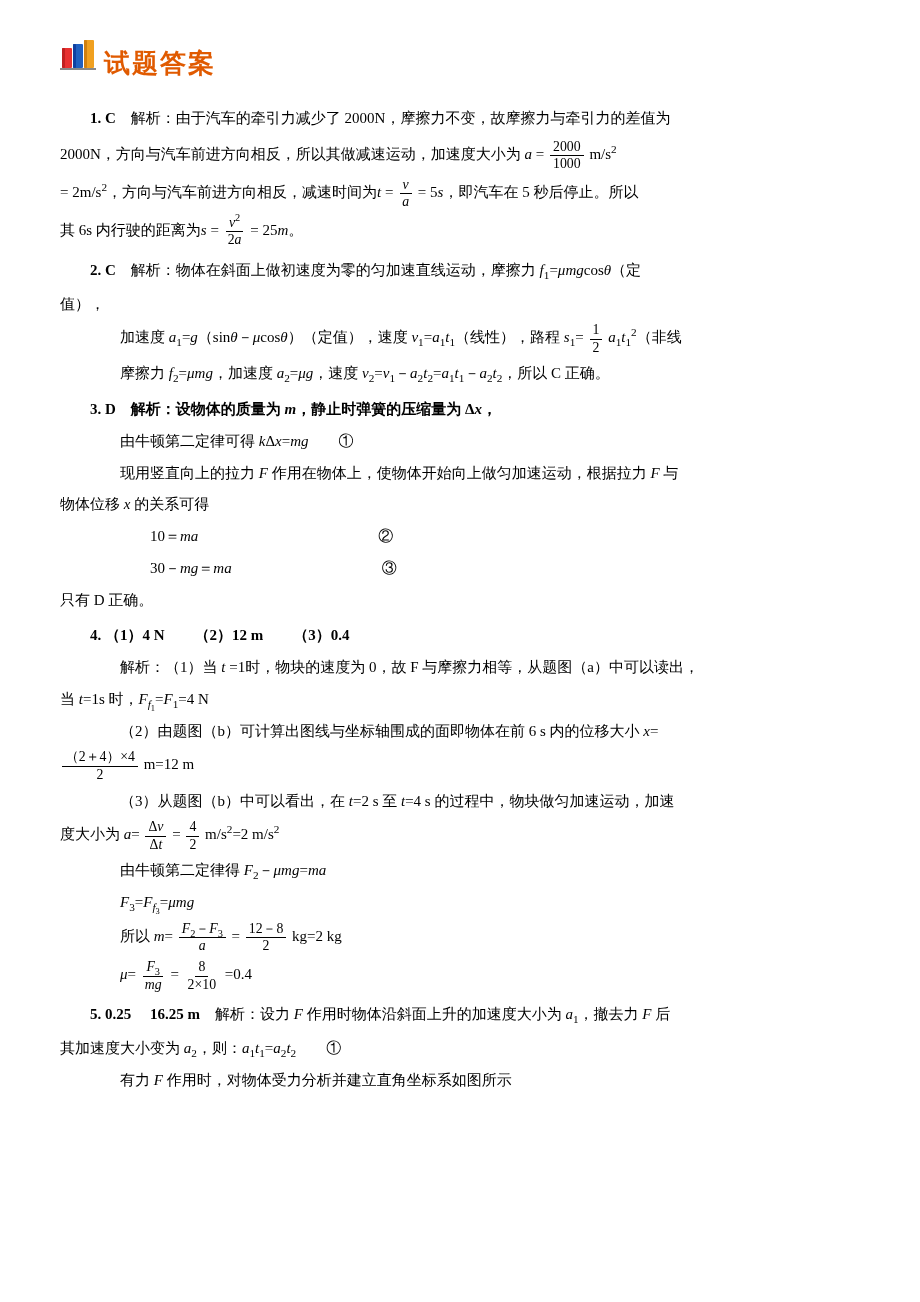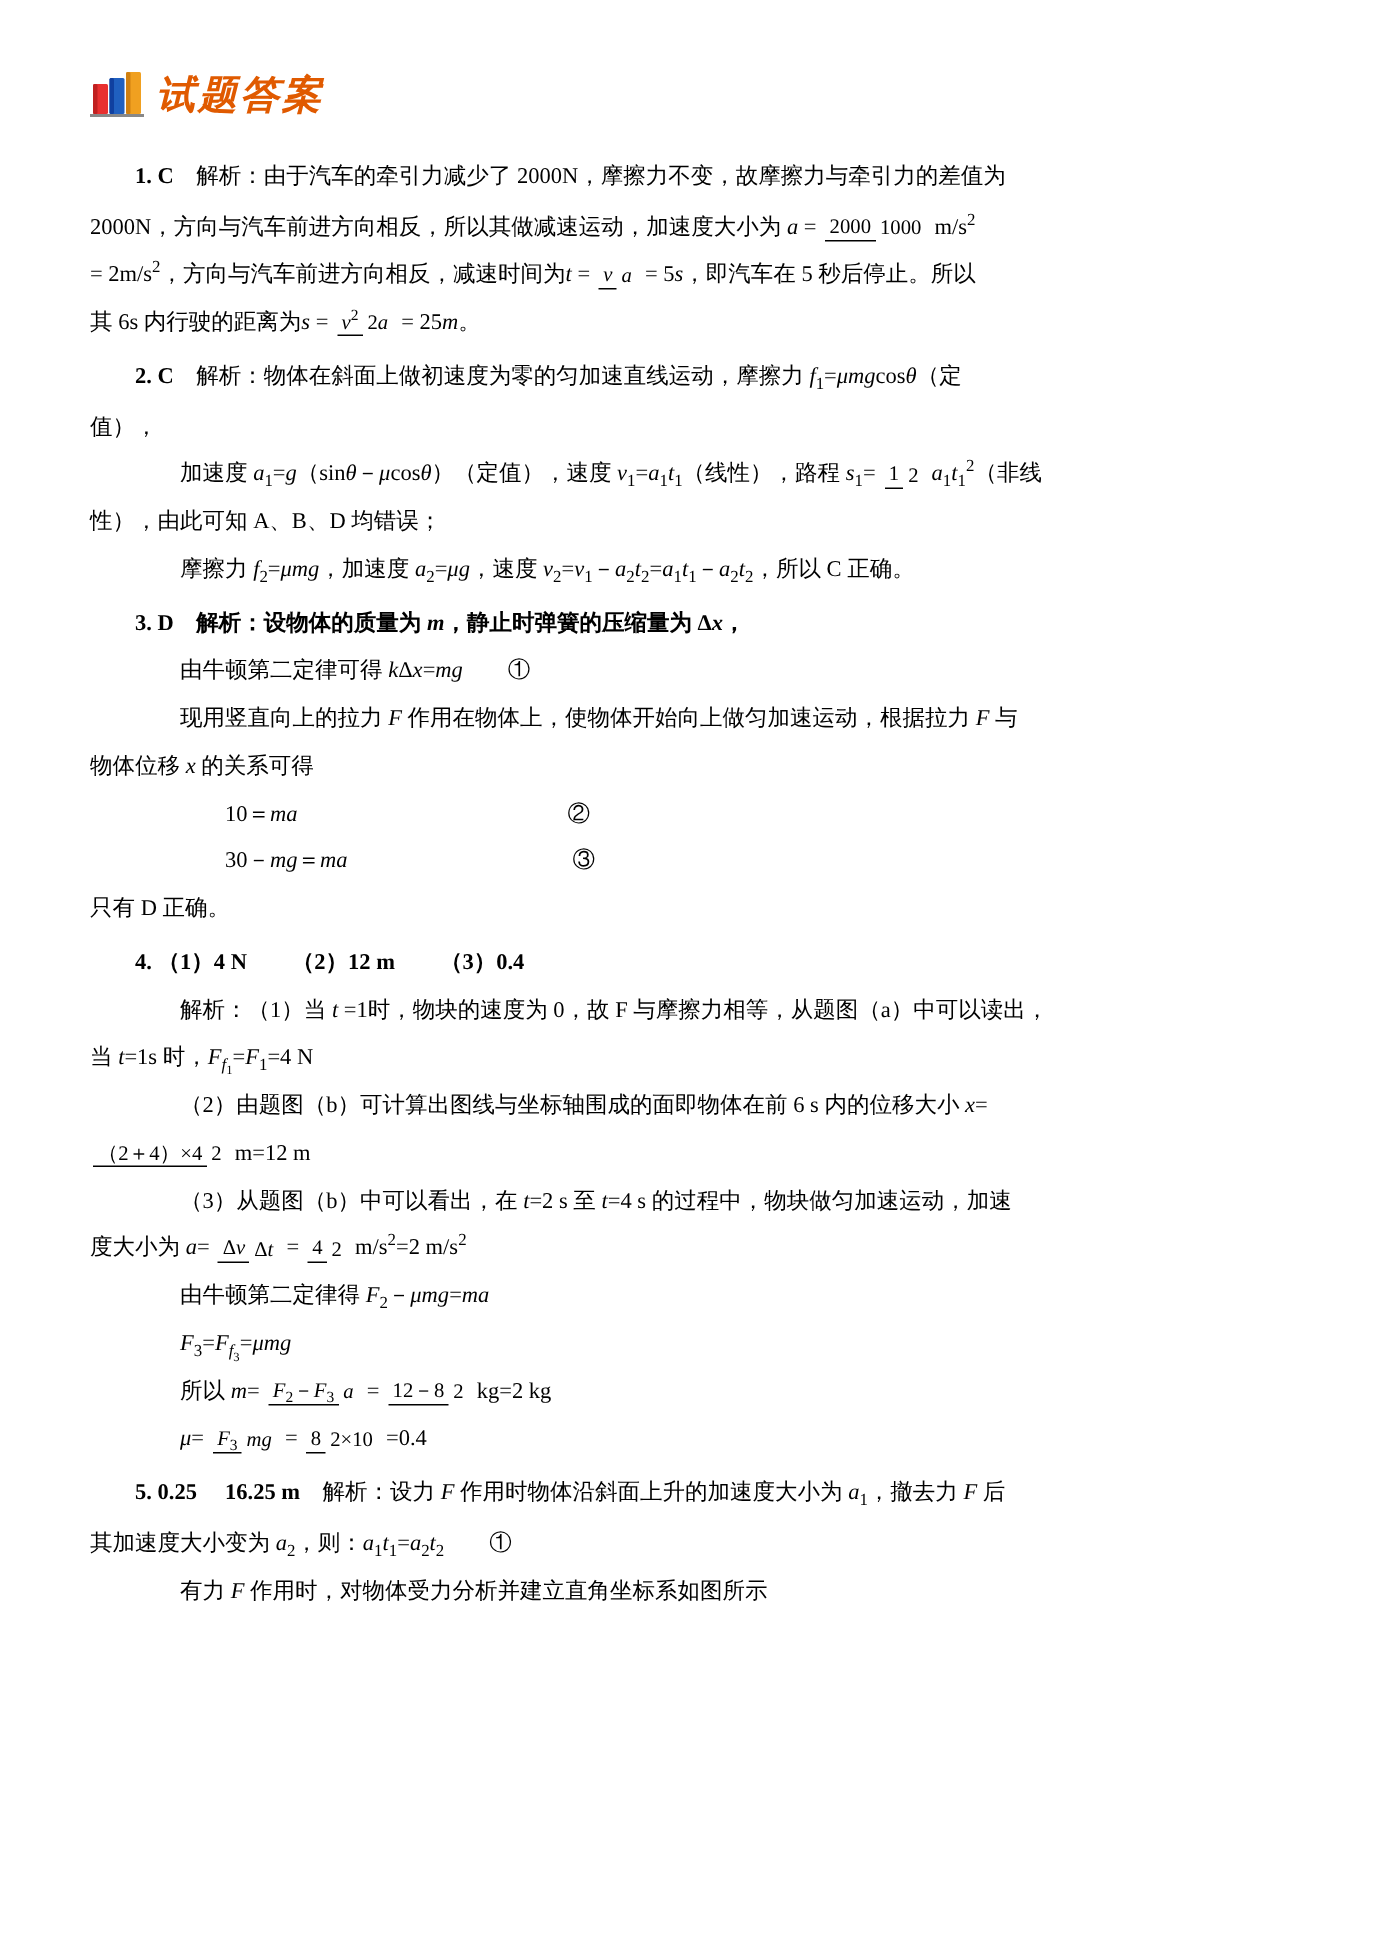--- a/index.html
+++ b/index.html
@@ -14,23 +14,21 @@
       font-size: 15px;
       color: #000;
       padding: 40px 60px;
       line-height: 1.8;
       width: 920px;
       min-height: 1302px;
     }
 
     .header {
       display: flex;
-      align-items: center;
       margin-bottom: 18px;
-      font-style: italic;
     }
 
     .header-icon {
       width: 36px;
       height: 30px;
       margin-right: 8px;
       display: inline-block;
     }
 
     .header-title {
@@ -66,21 +64,21 @@
       margin-bottom: 4px;
     }
 
     .indent-3 {
       padding-left: 6em;
       margin-bottom: 4px;
     }
 
     .fraction {
       display: inline-flex;
-      flex-direction: row;
+      flex-direction: column;
       align-items: center;
       vertical-align: middle;
       font-size: 0.92em;
       line-height: 1.2;
       margin: 0 2px;
     }
 
     .fraction .num {
       border-bottom: 1px solid #000;
       padding: 0 3px;
@@ -180,23 +178,20 @@
       值），
     </div>
     <div class="indent-2">
       加速度 <span class="math-inline">a</span><sub>1</sub>=<span class="math-inline">g</span>（sin<span class="math-inline">θ</span>－<span class="math-inline">μ</span>cos<span class="math-inline">θ</span>）（定值），速度 <span class="math-inline">v</span><sub>1</sub>=<span class="math-inline">a</span><sub>1</sub><span class="math-inline">t</span><sub>1</sub>（线性），路程 <span class="math-inline">s</span><sub>1</sub>=
       <span class="fraction">
         <span class="num">1</span>
         <span class="den">2</span>
       </span>
       <span class="math-inline">a</span><sub>1</sub><span class="math-inline">t</span><sub>1</sub><sup>2</sup>（非线
     </div>
-    <div class="para-no-indent">
-      性），由此可知 A、B、D 均错误；
-    </div>
     <div class="indent-2">
       摩擦力 <span class="math-inline">f</span><sub>2</sub>=<span class="math-inline">μmg</span>，加速度 <span class="math-inline">a</span><sub>2</sub>=<span class="math-inline">μg</span>，速度 <span class="math-inline">v</span><sub>2</sub>=<span class="math-inline">v</span><sub>1</sub>－<span class="math-inline">a</span><sub>2</sub><span class="math-inline">t</span><sub>2</sub>=<span class="math-inline">a</span><sub>1</sub><span class="math-inline">t</span><sub>1</sub>－<span class="math-inline">a</span><sub>2</sub><span class="math-inline">t</span><sub>2</sub>，所以 C 正确。
     </div>
   </div>
 
   <div class="answer-block">
     <div class="indent-1">
       <strong>3. D</strong>　解析：设物体的质量为 <span class="math-inline">m</span>，静止时弹簧的压缩量为 Δ<span class="math-inline">x</span>，
     </div>
     <div class="indent-2">

